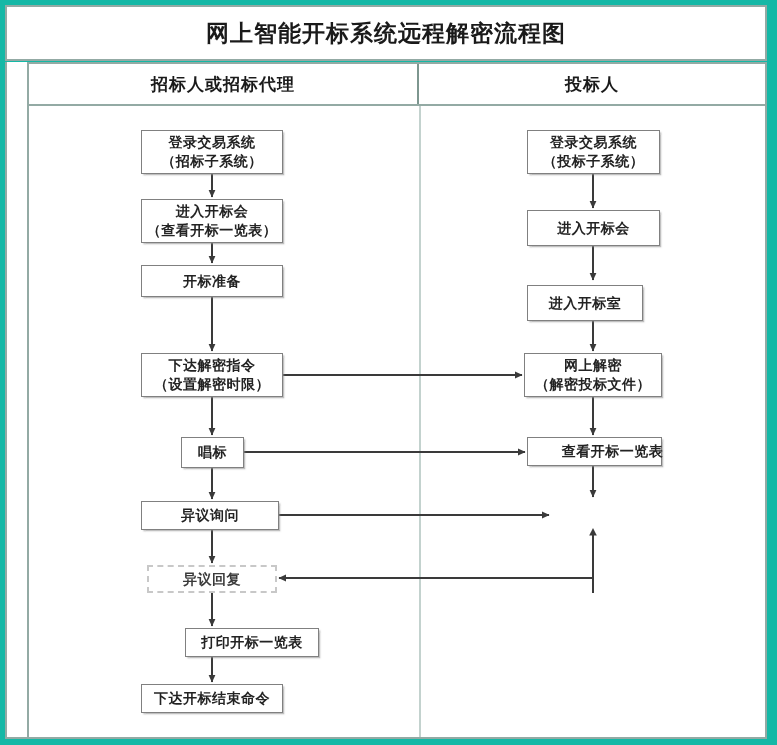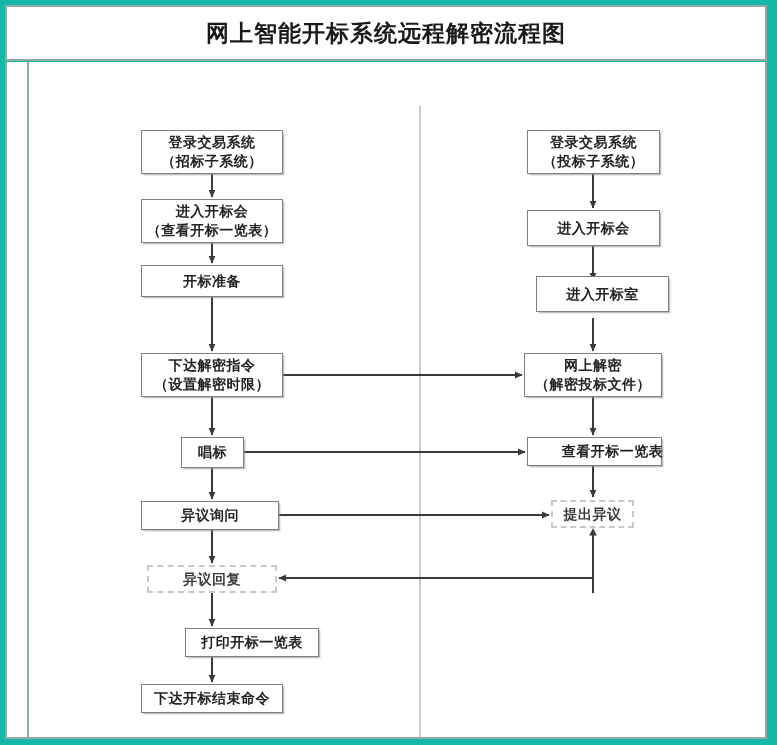--- a/index.html
+++ b/index.html
@@ -155,20 +155,28 @@
 
 <div id="page">
 
   <div class="title-bar">
     <div class="title-text">网上智能开标系统远程解密流程图</div>
   </div>
 
   <div class="table-frame">
     <div class="lane-gutter"></div>
 
+    <div class="header-row">
+      <div class="header-cell left">
+        <span class="header-text">招标人或招标代理</span>
+      </div>
+      <div class="header-cell right">
+        <span class="header-text">投标人</span>
+      </div>
+    </div>
 
     <div class="lanes-body">
       <div class="lane-divider"></div>
     </div>
   </div>
 
   <div class="flow-canvas">
     <svg width="777" height="745" viewBox="0 0 777 745" xmlns="http://www.w3.org/2000/svg">
       <defs>
         <marker id="arrowhead" markerWidth="8" markerHeight="8" refX="7" refY="4" orient="auto" markerUnits="userSpaceOnUse">
@@ -247,30 +255,27 @@
 
   <div class="node solid" style="left:527px; top:130px; width:133px; height:44px;">
     <span class="node-line">登录交易系统</span>
     <span class="node-line">（投标子系统）</span>
   </div>
 
   <div class="node solid" style="left:527px; top:210px; width:133px; height:36px;">
     <span class="node-line">进入开标会</span>
   </div>
 
-  <div class="node solid" style="left:527px; top:276px; width:133px; height:36px;margin-left:9px;">
+  <div class="node solid" style="left:527px; top:285px; width:116px; height:36px;">
     <span class="node-line">进入开标室</span>
   </div>
 
   <div class="node solid" style="left:524px; top:353px; width:138px; height:44px;">
     <span class="node-line">网上解密</span>
     <span class="node-line">（解密投标文件）</span>
   </div>
 
   <div class="node solid" style="left:527px; top:437px; width:135px; height:29px;padding-left:36px;">
     <span class="node-line">查看开标一览表</span>
   </div>
 
-  <div class="node dashed" style="left:551px; top:500px; width:83px; height:28px;">
-    <span class="node-line">提出异议</span>
-  </div>
 
 </div>
 
 </body></html>

